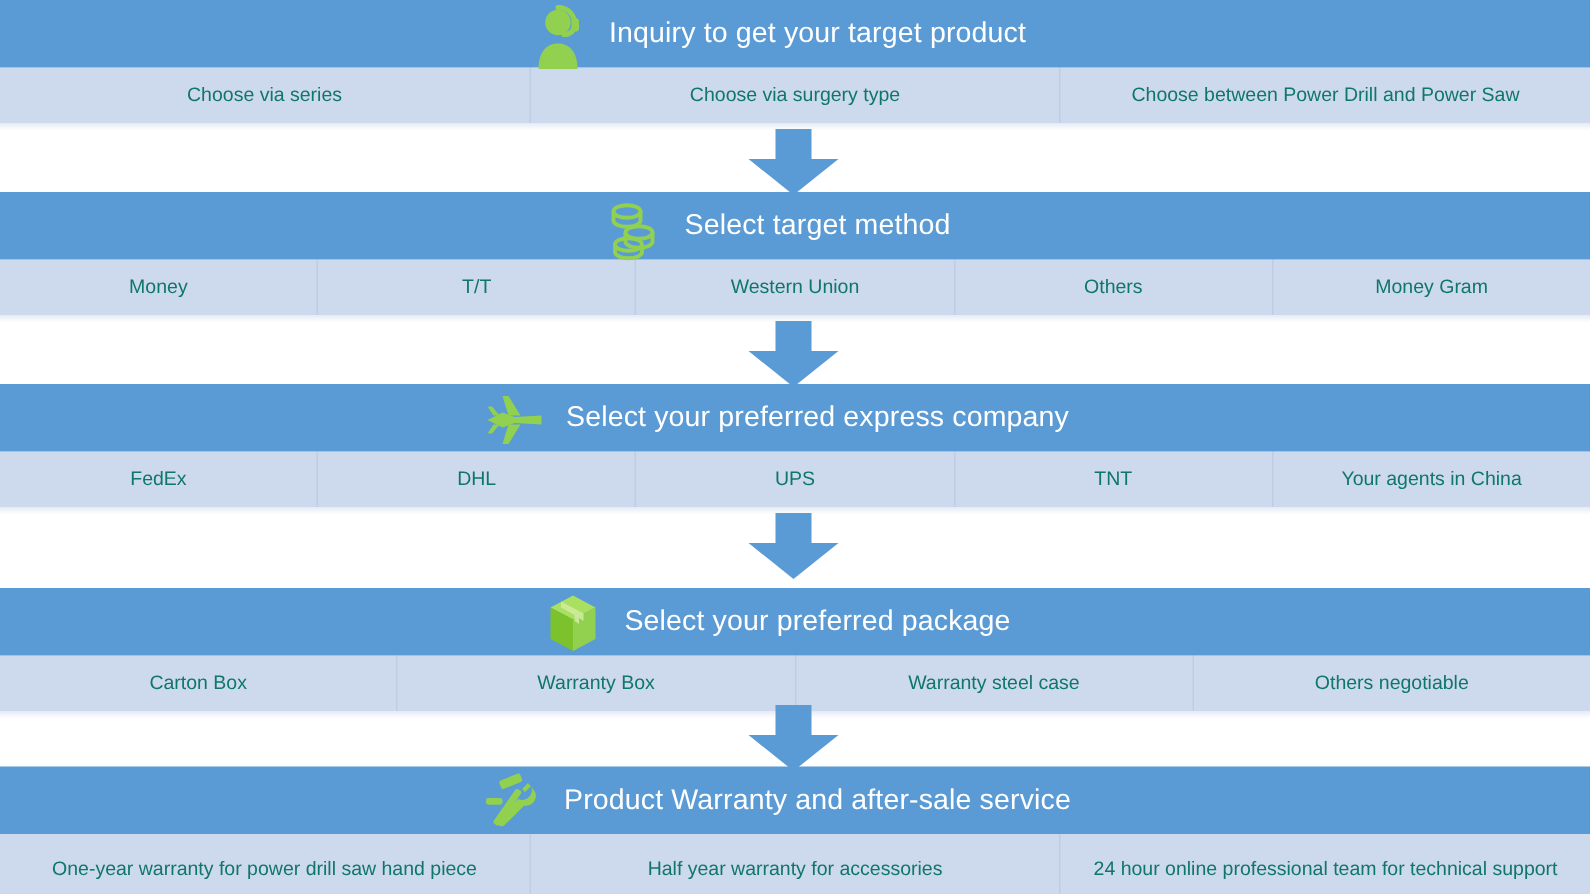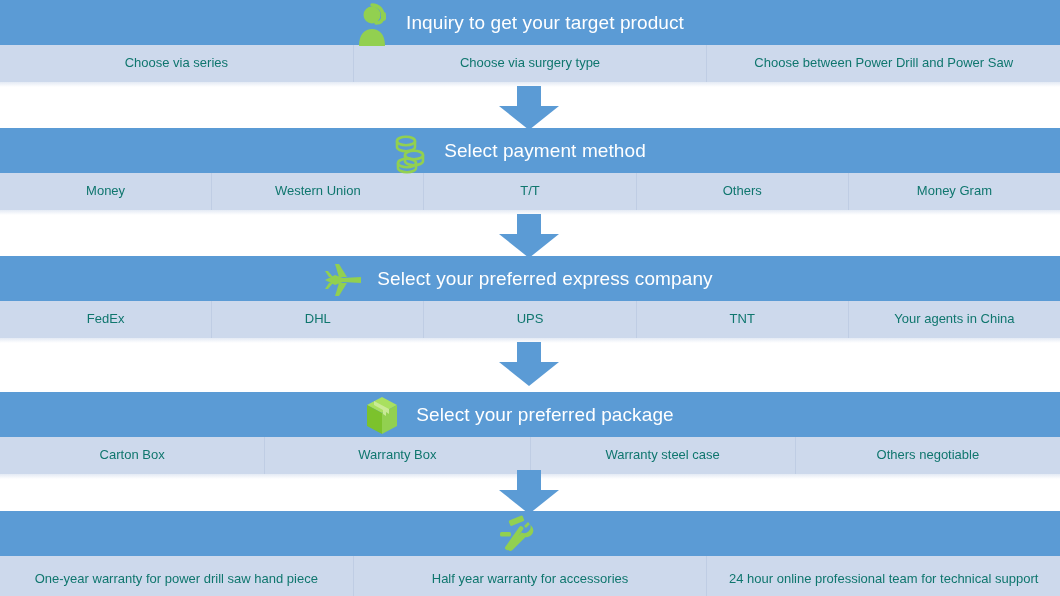--- a/index.html
+++ b/index.html
@@ -152,27 +152,27 @@
             <g fill="none" stroke="#92D050" stroke-width="2.6">
               <ellipse cx="16" cy="11" rx="9" ry="4.2"></ellipse>
               <path d="M7 11 v6 a9 4.2 0 0 0 18 0 v-6"></path>
               <ellipse cx="24" cy="25" rx="9" ry="4.2"></ellipse>
               <path d="M15 25 v6 a9 4.2 0 0 0 18 0 v-6"></path>
               <ellipse cx="17" cy="33" rx="9" ry="4.2"></ellipse>
               <path d="M8 33 v5 a9 4.2 0 0 0 18 0 v-5"></path>
             </g>
           </svg>
         </span>
-        <span class="stage-title">Select payment method</span>
+        <span class="stage-title">Select target method</span>
       </div>
     </div>
     <div class="options">
       <div class="option">Money</div>
+      <div class="option">T/T</div>
       <div class="option">Western Union</div>
-      <div class="option">T/T</div>
       <div class="option">Others</div>
       <div class="option">Money Gram</div>
     </div>
     <div class="options-shadow"></div>
   </div>
 
   <div class="arrow" style="top:214px;">
     <div class="shaft"></div>
       <div class="head"></div>
   </div>
@@ -245,20 +245,21 @@
         <span class="stage-icon">
           <svg viewBox="0 0 40 44" width="40" height="44" aria-hidden="true">
             <g fill="#92D050">
               <rect x="11" y="5" width="15" height="6" rx="1.5" transform="rotate(-22 18 8)"></rect>
               <rect x="14" y="11" width="4.5" height="28" rx="1.6" transform="rotate(35 16 25)"></rect>
               <rect x="2" y="19" width="11" height="4.5" rx="1.6"></rect>
               <path d="M30 9 l-4 4 l2 2 l4 -4 a6.5 6.5 0 0 1 -8.6 8.6 L10 33 a3 3 0 0 0 4.2 4.2 L27.6 24 A6.5 6.5 0 0 0 34 13.8 Z"></path>
             </g>
           </svg>
         </span>
+        <span class="stage-title">Product Warranty and after-sale service</span>
       </div>
     </div>
     <div class="options tall">
       <div class="option">One-year warranty for power drill saw hand piece</div>
       <div class="option">Half year warranty for accessories</div>
       <div class="option">24 hour online professional team for technical support</div>
     </div>
   </div>
 
 </div>

